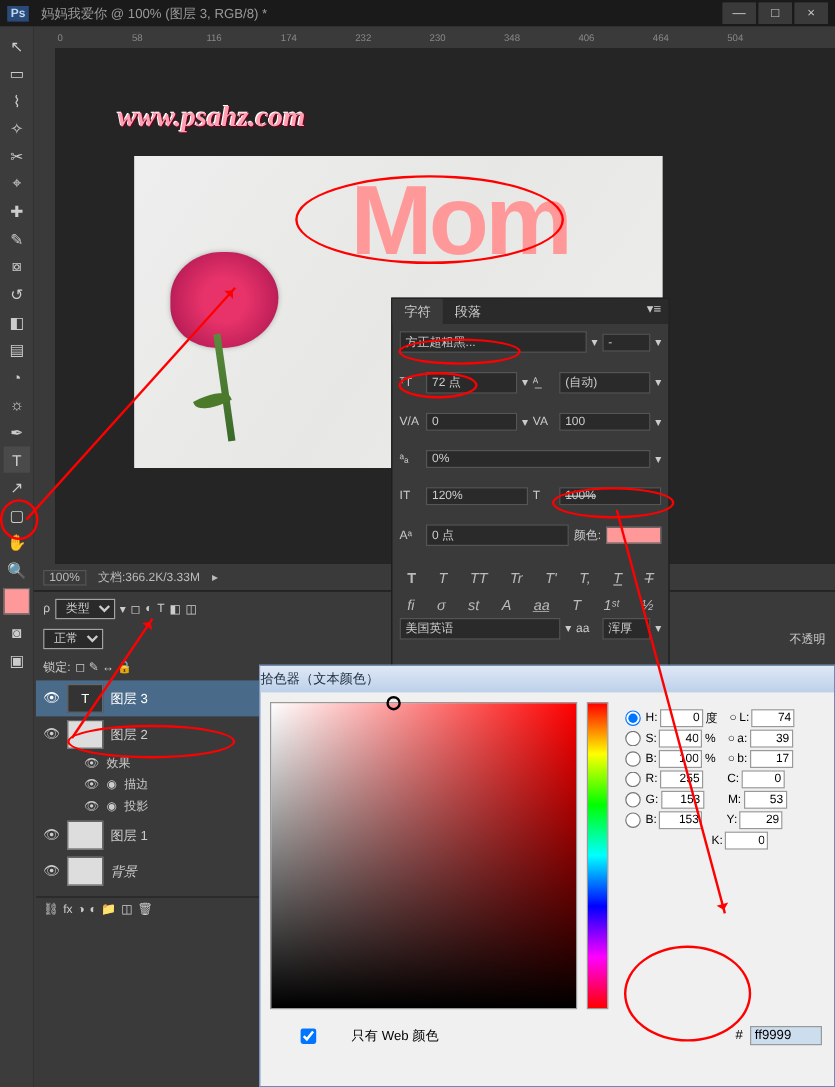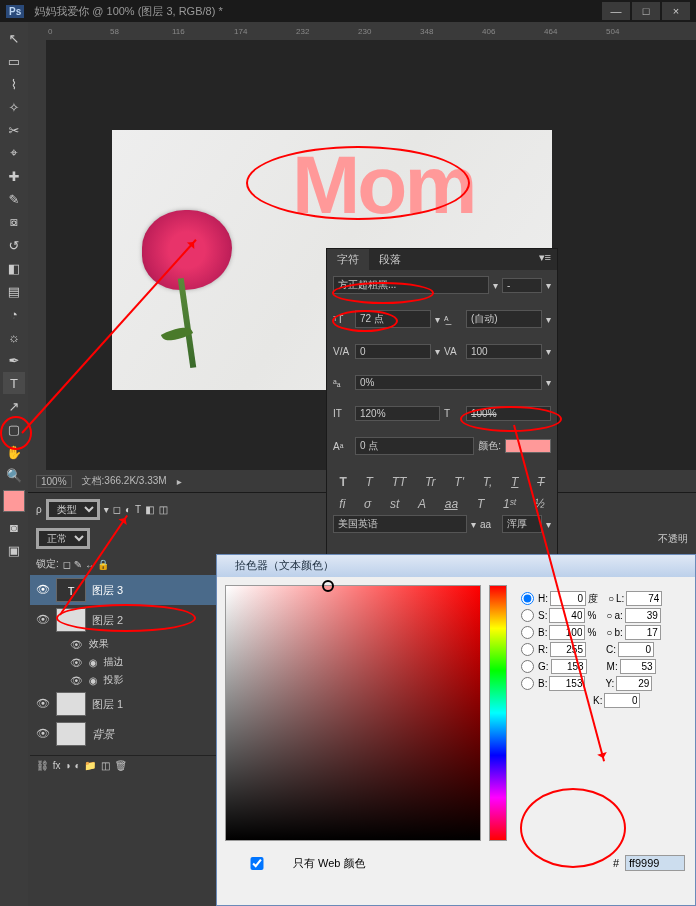--- a/index.html
+++ b/index.html
@@ -39,39 +39,39 @@
 
 .panels { flex: 1; background: #3a3a3a; border-top: 1px solid #1a1a1a; padding: 2px; }
 .panel-tabs { display: flex; gap: 1px; font-size: 11px; }
 .ptab { padding: 2px 8px; background: #2a2a2a; color: #ccc; cursor: pointer; }
 .ptab.active { background: #3a3a3a; }
 .layer-row { display: flex; align-items: center; gap: 6px; padding: 3px 6px; font-size: 11px; }
 .layer-row.sel { background: #4a6a8a; color: #fff; }
 .eye { width: 14px; height: 14px; display: inline-block; }
 .thumb { width: 30px; height: 24px; background: #ddd; border: 1px solid #666; }
 .layer-opts { display: flex; gap: 4px; padding: 4px 6px; font-size: 10px; align-items: center; }
-.layer-opts input, .layer-opts select { background: #2a2a2a; border: 3px solid #a3a3a3; color: #ccc; font-size: 10px; padding: 1px 4px; }
+.layer-opts input, .layer-opts select { background: #2a2a2a; border: 1px solid #a3a3a3; color: #ccc; font-size: 10px; padding: 1px 4px; }
 .sub { padding-left: 40px; font-size: 10px; color: #ccc; display: flex; align-items: center; gap: 6px; padding-top:2px; padding-bottom:2px;}
 
 
 .char-panel { position: absolute; left: 326px; top: 248px; width: 232px; background: #3a3a3a; border: 1px solid #1a1a1a; z-index: 10; }
 .char-tabs { display: flex; background: #2a2a2a; }
 .char-tab { padding: 3px 10px; font-size: 11px; }
 .char-tab.active { background: #3a3a3a; }
 .char-body { padding: 6px; font-size: 10px; color: #ccc; }
 .char-row { display: flex; align-items: center; gap: 4px; margin-bottom: 16px; }
 .char-row .fld { background: #2a2a2a; border: 1px solid #555; padding: 1px 4px; flex: 1; font-size: 10px; color: #ccc;}
 .char-row .lbl { width: 18px; font-size: 10px; }
 .color-swatch { width: 46px; height: 14px; background: #ff9999; border: 1px solid #666; display: inline-block; vertical-align: middle; }
 .tt-row { display: flex; gap: 6px; justify-content: space-around; padding: 4px 0; color: #bbb; font-size: 12px;}
 .tt-row span { font-style: italic; }
 
 
 .picker { position: absolute; left: 216px; top: 554px; width: 480px; height: 352px; background: #f0f0f0; border: 1px solid #6a8ab8; z-index: 20; color: #000; font-size: 11px; }
-.picker .pt { background: linear-gradient(#dfe8f5,#bcd0ea); height: 22px; padding: 3px 18px; color: #234; font-size: 11px;}
+.picker .pt { background: linear-gradient(#dfe8f5,#bcd0ea); height: 22px; padding: 3px 0; color: #234; font-size: 11px;}
 .picker .pb { display: flex; padding: 8px; gap: 8px; }
 .picker .grad { width: 256px; height: 256px; position: relative; border: 1px solid #999; background: linear-gradient(to bottom, rgba(0,0,0,0), #000), linear-gradient(to right, #fff, #f00);}
 .picker .hue { width: 18px; height: 256px; background: linear-gradient(#f00,#ff0,#0f0,#0ff,#00f,#f0f,#f00); border: 1px solid #999;}
 .picker .right { flex: 1; }
 .picker .swatch-box { display: flex; flex-direction: column; gap: 0; margin-bottom: 8px; align-items:center;}
 .picker .sw { width: 56px; height: 30px; border: 1px solid #999;}
 .picker .btns button { width: 76px; height: 20px; margin-bottom: 4px; background: linear-gradient(#fff,#ddd); border: 1px solid #888; font-size: 11px; cursor: pointer;}
 .picker .vals { margin-top: 6px; font-size: 10px;}
 .picker .vals .vrow { display: flex; align-items: center; gap: 2px; margin-bottom: 2px; }
 .picker .vals input[type=text] { width: 36px; border: 1px solid #999; font-size: 10px; padding: 1px 2px; text-align: right;}
@@ -135,20 +135,21 @@
       <span class="ruler-tick">230</span>
       <span class="ruler-tick">348</span>
       <span class="ruler-tick">406</span>
       <span class="ruler-tick">464</span>
       <span class="ruler-tick">504</span>
     </div>
 
     <div class="canvas-row">
       <div class="ruler-v"></div>
       <div class="canvas-holder">
+        <div class="watermark">www.psahz.com</div>
         <div class="canvas">
           <div class="paper-texture"></div>
           <div class="mom-text">Mom</div>
           <div class="flower">
             <div class="bloom"></div>
               <div class="stem"></div>
               <div class="leaf"></div>
           </div>
         </div>
       </div>

